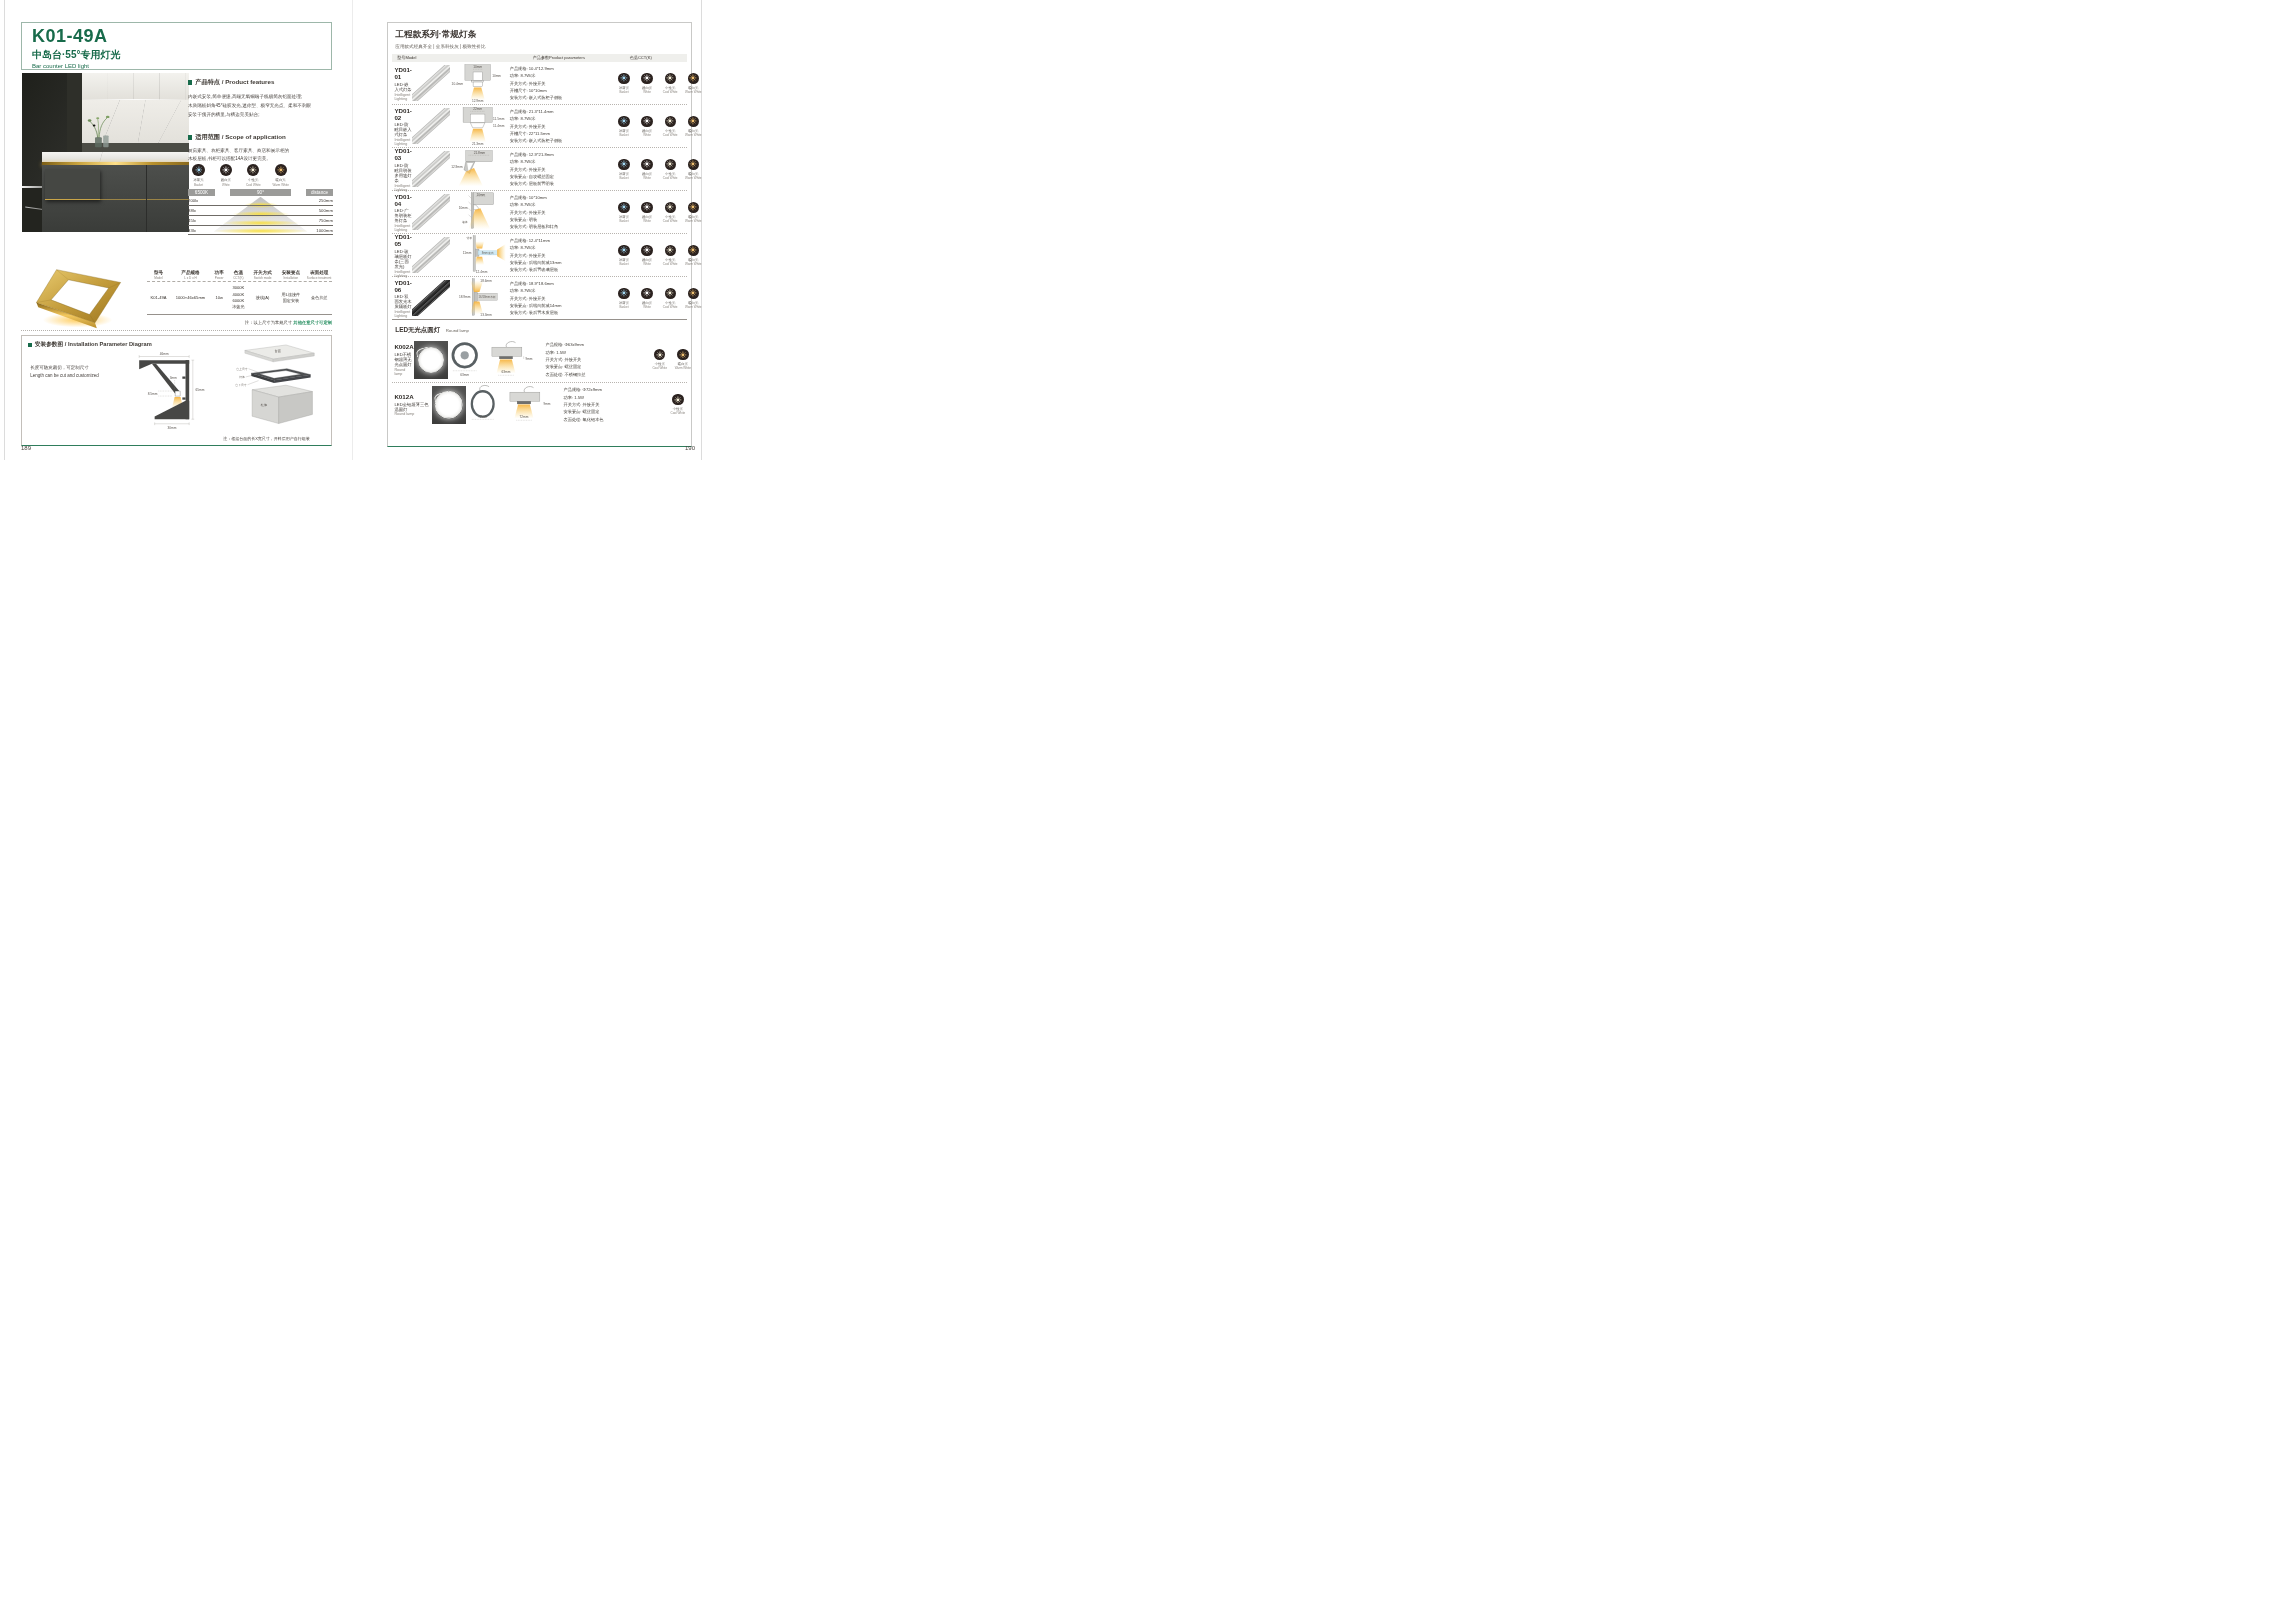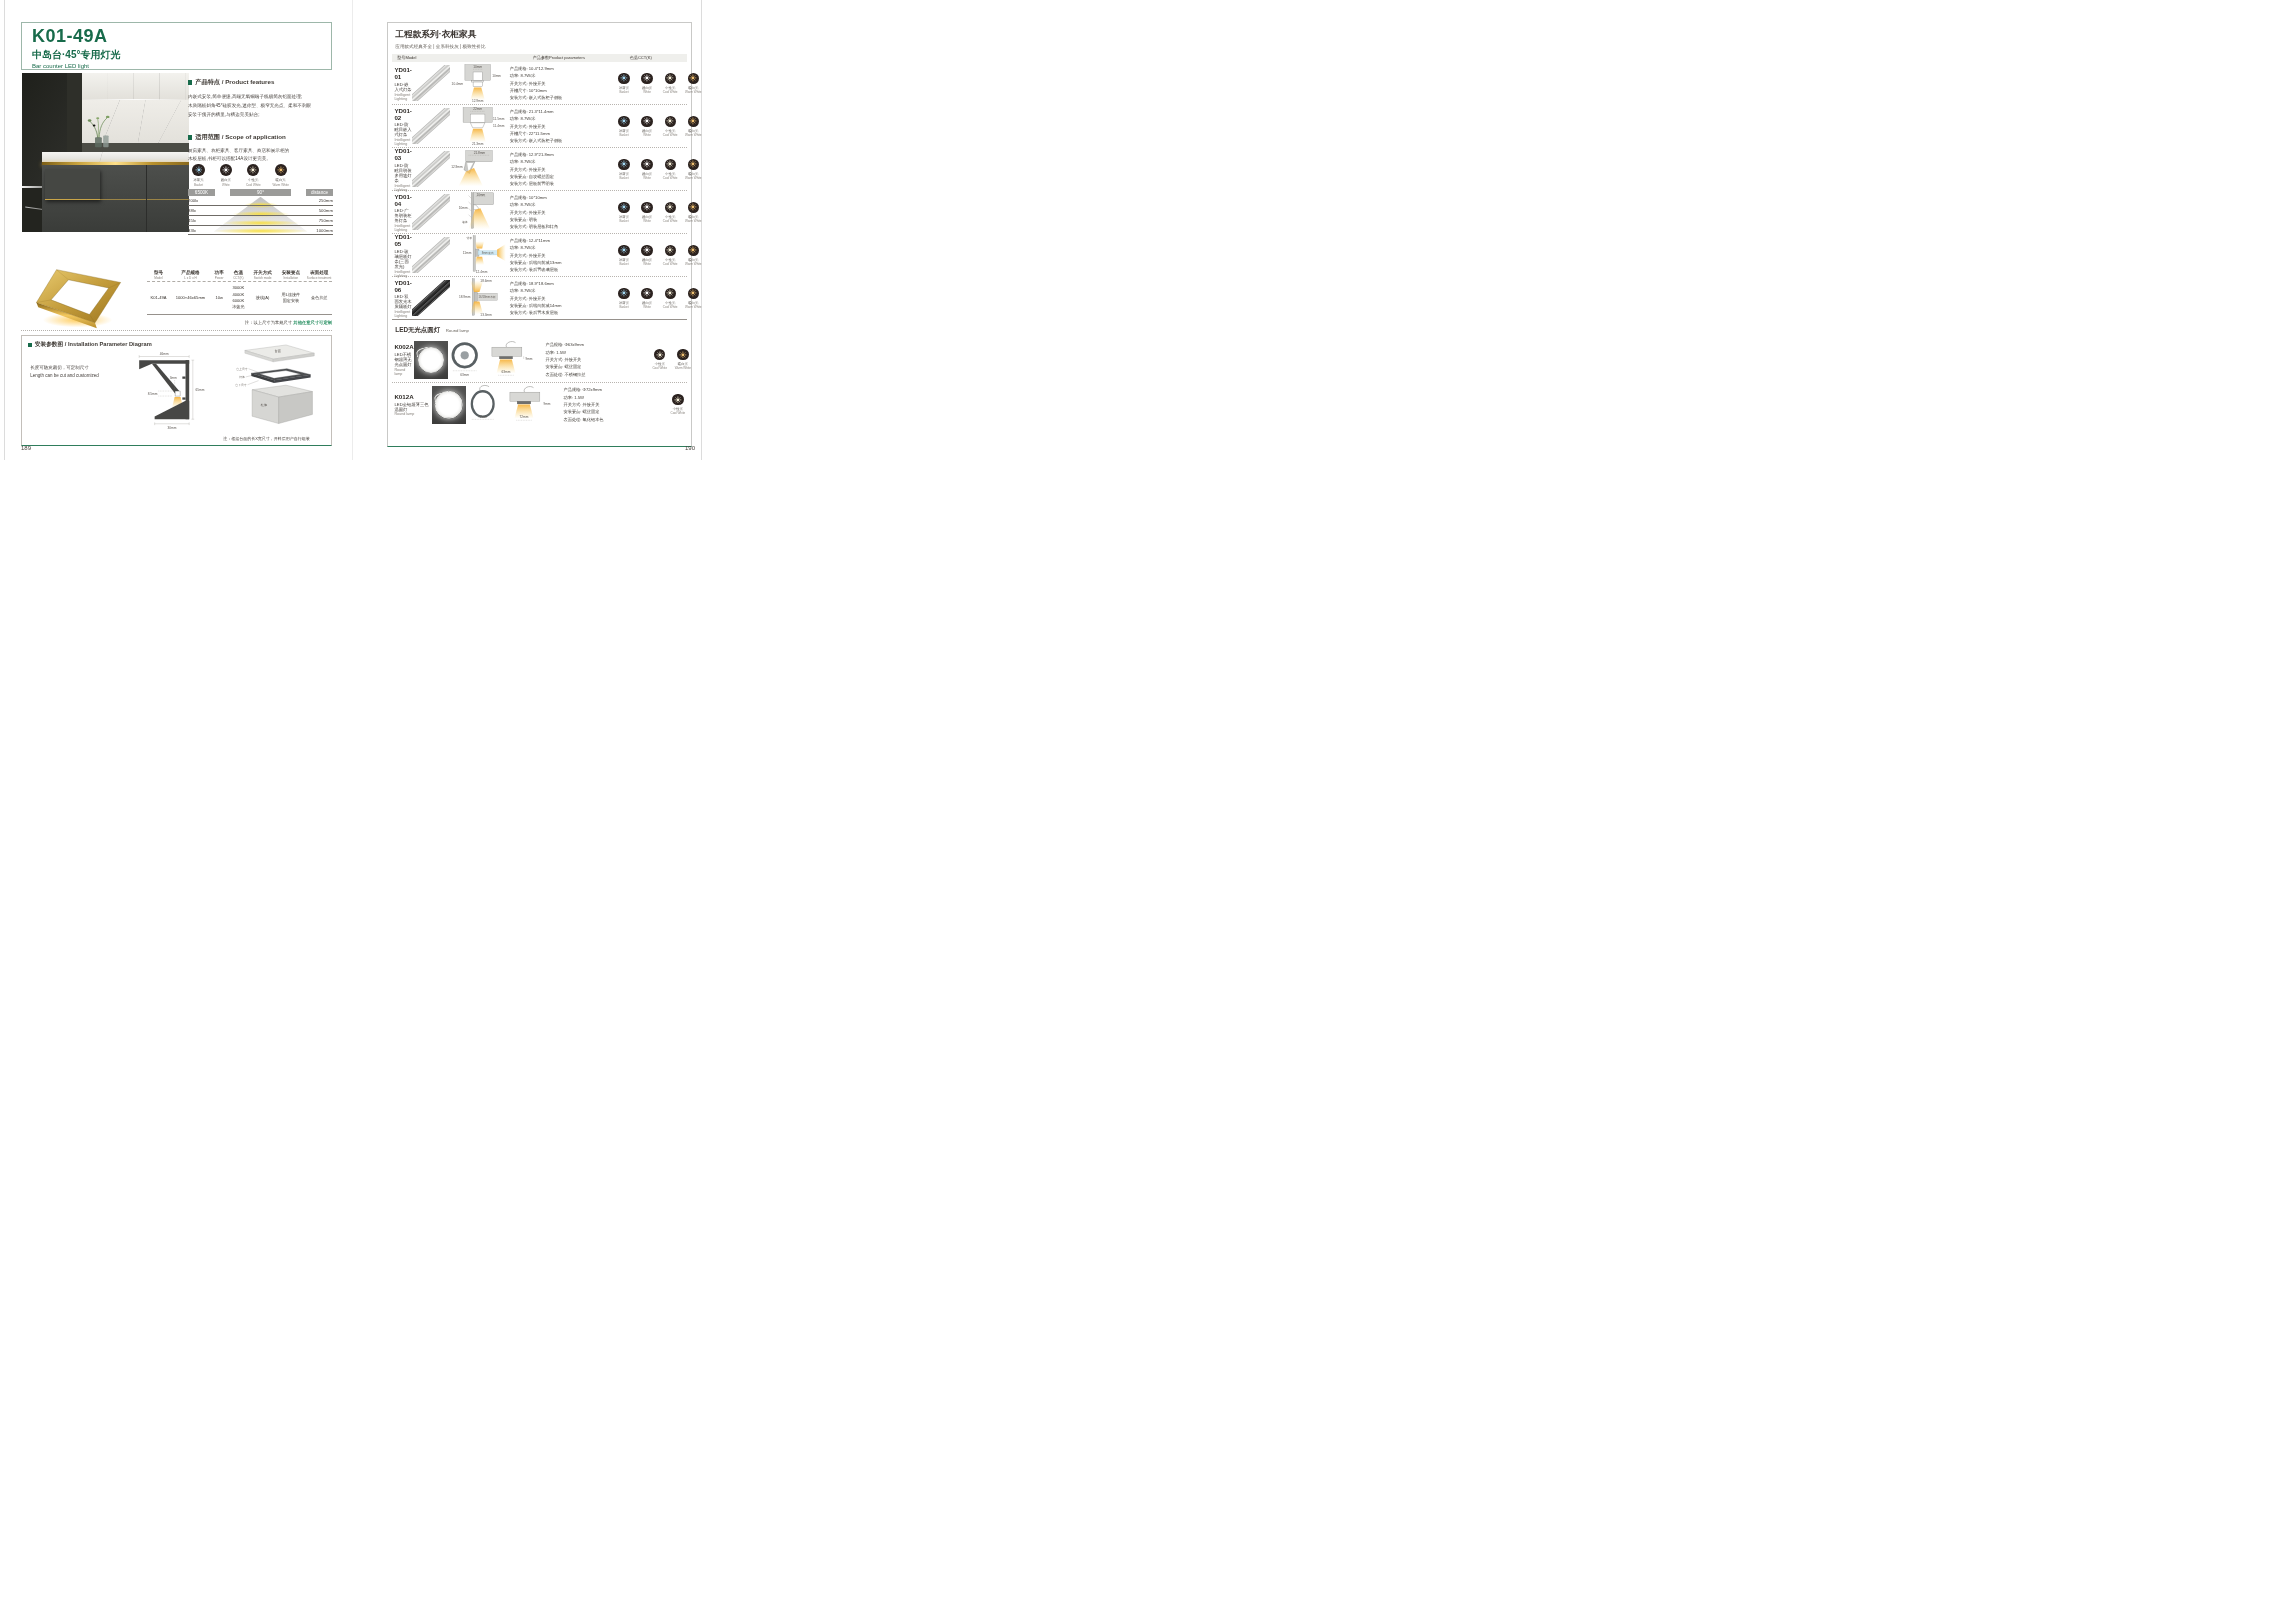--- a/index.html
+++ b/index.html
@@ -166,21 +166,21 @@
   </defs>
 </svg>
 
 <div class="sheet">
   <div class="edge" style="left:3.7px"></div>
   <div class="edge c" style="left:352px"></div>
   <div class="edge" style="left:701px"></div>
 
   <div class="title-box">
     <div class="t-model">K01-49A</div>
-    <div class="t-cn">中岛台·45°专用灯光</div>
+    <div class="t-cn">中岛台·55°专用灯光</div>
     <div class="t-en">Bar counter LED light</div>
   </div>
 
   <div class="kitchen">
     <div class="k-leftwall"></div>
       <div class="k-tall"></div>
       <div class="k-upper"></div>
     <div class="k-uplight"></div>
       <div class="k-marble"></div>
       <div class="k-band"></div>
@@ -465,21 +465,21 @@
       <polygon points="66,104 124,120 124,178 66,162" fill="#d6d6d3" stroke="#a0a09d" stroke-width="0.8"></polygon>
       <polygon points="124,120 198,108 198,158 124,178" fill="#c8c8c5" stroke="#a0a09d" stroke-width="0.8"></polygon>
       <text x="92" y="140" text-anchor="middle" class="dim-t">柜体</text>
     </svg>
     <div class="exploded-note">注：根据台面的长X宽尺寸，开料后用户自行组装</div>
   </div>
 
   <div class="pageno" style="left:21px;top:445px">189</div>
 
   <div class="rpage">
-    <div class="rp-title">工程款系列·衣柜家具</div>
+    <div class="rp-title">工程款系列·常规灯条</div>
     <div class="rp-sub">应用款式经典齐全 | 全系科技灰 | 极致性价比</div>
     <div class="rp-colhead">
       <span class="ch0">型号Model</span>
       <span class="ch1">产品参数Product parameters</span>
       <span class="ch2">色温CCT(K)</span>
     </div>
 
     <div class="prow">
       <div class="p-id">
         <div class="p-model">YD01-01</div>

